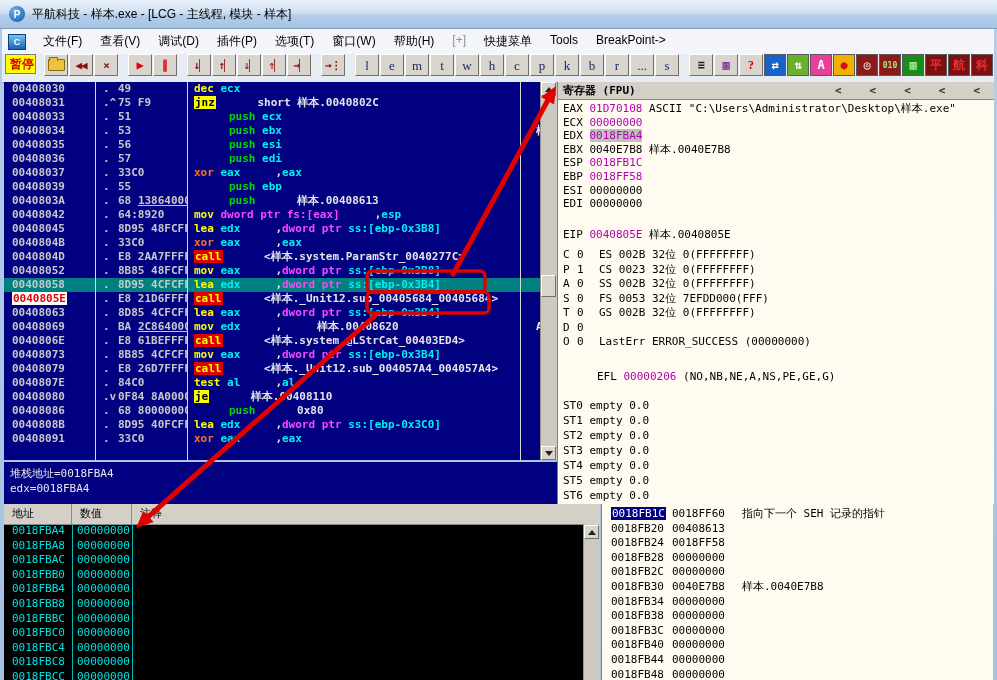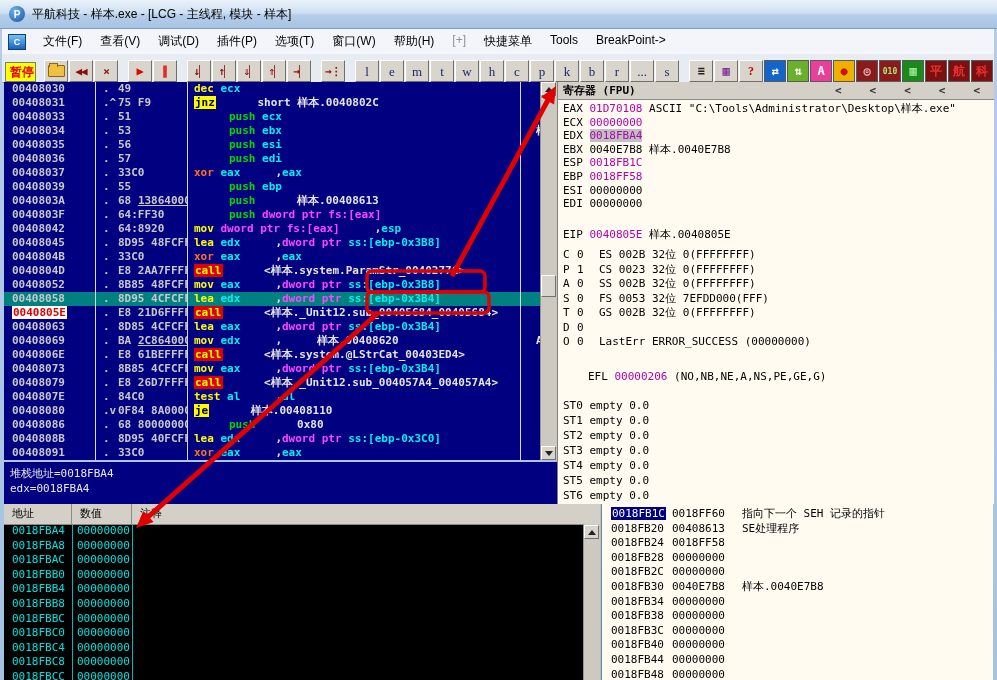--- a/index.html
+++ b/index.html
@@ -14,21 +14,21 @@
   .appicon{width:16px;height:16px;border-radius:50%;background:radial-gradient(circle at 35% 30%,#6db1e8,#1155b0);
     color:#fff;font-weight:bold;font-size:10px;display:flex;align-items:center;justify-content:center;margin-right:7px;}
   .menubar{position:absolute;top:29px;left:2px;right:3px;height:25px;background:#f3f5fa;
     border-bottom:1px solid #c9cdd4;display:flex;align-items:center;
     font-family:"Liberation Sans",sans-serif;font-size:12px;}
   .mdiicon{width:16px;height:14px;margin:0 8px 0 6px;background:linear-gradient(#79c0f0,#1763c0);
     border:1px solid #0c3e7c;color:#fff;font-size:9px;font-weight:bold;display:flex;align-items:center;justify-content:center;}
   .menu-item{padding:3px 9px;color:#000;}
   .menu-item.muted{color:#8d939c;}
   .toolbar{position:absolute;top:54px;left:2px;right:3px;height:28px;background:#e7ebf2;
-    border-bottom:1px solid #9aa3af;display:flex;align-items:flex-end;padding-left:3px;}
+    border-bottom:1px solid #9aa3af;display:flex;align-items:flex-start;padding-left:3px;}
   .status-box{width:93px;height:18px;background:#ffff00;border:1px solid #7a7a7a;
     color:#e00000;font-size:12px;font-weight:bold;line-height:18px;padding-left:4px;margin-right:8px;
     font-family:"Liberation Sans",sans-serif;}
   .tbtn{height:20px;min-width:22px;margin-right:1px;background:#d9d5cd;
     border:1px solid;border-color:#ffffff #72706b #72706b #ffffff;
     display:flex;align-items:center;justify-content:center;font-size:12px;line-height:1;}
   .tbtn.red{color:#e00000;font-weight:bold;}
   .tbtn.dkred{color:#8b0f0f;font-weight:bold;font-size:11px;letter-spacing:-1px;}
   .tbtn.dark{color:#222;font-weight:bold;}
   .tbtn.purple{color:#7a1f9c;font-weight:bold;}
@@ -78,21 +78,21 @@
   .regline{height:13.6px;line-height:13.6px;white-space:pre;padding-left:5px;}
   .rv{color:#b000b0;} .rvk{color:#000;}
   .rv-sel{background:#c0c0c0;}
   .reg-list{position:absolute;top:20px;left:0;right:0;}
   .reg-eip{position:absolute;top:146px;left:0;right:0;}
   .reg-flags{position:absolute;top:166px;left:0;right:0;}
   .flagline{height:14.5px;line-height:14.5px;white-space:pre;padding-left:5px;}
   .fl-name{display:inline-block;width:14px;}
   .fl-val{display:inline-block;width:22px;}
   .fl-chg{color:#b000b0;}
-  .reg-efl{position:absolute;top:288px;left:4px;right:0;padding-left:26px;}
+  .reg-efl{position:absolute;top:288px;left:13px;right:0;padding-left:26px;}
   .reg-st{position:absolute;top:316px;left:0;right:0;}
   .stline{height:15px;line-height:15px;white-space:pre;padding-left:5px;}
   
   .dump{position:absolute;top:504px;left:4px;width:596px;height:176px;background:#000;}
   .dump-header{height:20px;background:#d4d0c8;border-bottom:1px solid #8a8a8a;display:flex;
     font-size:11px;color:#000;align-items:center;}
   .dh-cell{padding-left:8px;box-sizing:border-box;border-right:1px solid #8f8b82;height:20px;line-height:20px;}
   .dump-body{position:absolute;top:20px;left:0;right:16px;bottom:0;overflow:hidden;color:#00e0e0;font-size:11px;}
   .dump-vline{position:absolute;top:0;bottom:0;width:1px;background:#00b8b8;}
   .dumprow{height:14.6px;line-height:14.6px;white-space:pre;display:flex;}
@@ -192,21 +192,20 @@
     <div id="disasm-rows">
         <div class="drow"><div class="c-addr"><span>00408030</span></div><div class="c-bytes"><span class="mk">.</span><span>49</span></div><div class="c-instr"><span class="sy">dec</span><span class="sc"> ecx</span></div><div class="c-comment"></div></div>
         <div class="drow"><div class="c-addr"><span>00408031</span></div><div class="c-bytes"><span class="mk">.^</span><span>75 F9</span></div><div class="c-instr"><span class="sjy">jnz</span><span class="sw"> short 样本.0040802C</span></div><div class="c-comment"></div></div>
         <div class="drow"><div class="c-addr"><span>00408033</span></div><div class="c-bytes"><span class="mk">.</span><span>51</span></div><div class="c-instr"><span class="sg">push</span><span class="sc"> ecx</span></div><div class="c-comment"></div></div>
         <div class="drow"><div class="c-addr"><span>00408034</span></div><div class="c-bytes"><span class="mk">.</span><span>53</span></div><div class="c-instr"><span class="sg">push</span><span class="sc"> ebx</span></div><div class="c-comment">样</div></div>
         <div class="drow"><div class="c-addr"><span>00408035</span></div><div class="c-bytes"><span class="mk">.</span><span>56</span></div><div class="c-instr"><span class="sg">push</span><span class="sc"> esi</span></div><div class="c-comment"></div></div>
         <div class="drow"><div class="c-addr"><span>00408036</span></div><div class="c-bytes"><span class="mk">.</span><span>57</span></div><div class="c-instr"><span class="sg">push</span><span class="sc"> edi</span></div><div class="c-comment"></div></div>
         <div class="drow"><div class="c-addr"><span>00408037</span></div><div class="c-bytes"><span class="mk">.</span><span>33C0</span></div><div class="c-instr"><span class="sx">xor</span><span class="sc"> eax</span><span class="sw">,</span><span class="sc">eax</span></div><div class="c-comment"></div></div>
         <div class="drow"><div class="c-addr"><span>00408039</span></div><div class="c-bytes"><span class="mk">.</span><span>55</span></div><div class="c-instr"><span class="sg">push</span><span class="sc"> ebp</span></div><div class="c-comment"></div></div>
         <div class="drow"><div class="c-addr"><span>0040803A</span></div><div class="c-bytes"><span class="mk">.</span><span>68 </span><span class="u">13864000</span></div><div class="c-instr"><span class="sg">push</span><span class="sw"> 样本.00408613</span></div><div class="c-comment"></div></div>
-        <div class="drow"><div class="c-addr"><span>0040803F</span></div><div class="c-bytes"><span class="mk">.</span><span>64:FF30</span></div><div class="c-instr"><span class="sg">push</span><span class="sm"> dword ptr fs:[eax]</span></div><div class="c-comment"></div></div>
         <div class="drow"><div class="c-addr"><span>00408042</span></div><div class="c-bytes"><span class="mk">.</span><span>64:8920</span></div><div class="c-instr"><span class="sy">mov</span><span class="sm"> dword ptr fs:[eax]</span><span class="sw">,</span><span class="sc">esp</span></div><div class="c-comment"></div></div>
         <div class="drow"><div class="c-addr"><span>00408045</span></div><div class="c-bytes"><span class="mk">.</span><span>8D95 48FCFFFF</span></div><div class="c-instr"><span class="sy">lea</span><span class="sc"> edx</span><span class="sw">,</span><span class="sm">dword ptr</span><span class="sc"> ss:[ebp-0x3B8]</span></div><div class="c-comment"></div></div>
         <div class="drow"><div class="c-addr"><span>0040804B</span></div><div class="c-bytes"><span class="mk">.</span><span>33C0</span></div><div class="c-instr"><span class="sx">xor</span><span class="sc"> eax</span><span class="sw">,</span><span class="sc">eax</span></div><div class="c-comment"></div></div>
         <div class="drow"><div class="c-addr"><span>0040804D</span></div><div class="c-bytes"><span class="mk">.</span><span>E8 2AA7FFFF</span></div><div class="c-instr"><span class="scr">call</span><span class="sw"> &lt;样本.system.ParamStr_0040277C&gt;</span></div><div class="c-comment"></div></div>
         <div class="drow"><div class="c-addr"><span>00408052</span></div><div class="c-bytes"><span class="mk">.</span><span>8B85 48FCFFFF</span></div><div class="c-instr"><span class="sy">mov</span><span class="sc"> eax</span><span class="sw">,</span><span class="sm">dword ptr</span><span class="sc"> ss:[ebp-0x3B8]</span></div><div class="c-comment"></div></div>
         <div class="drow sel"><div class="c-addr"><span>00408058</span></div><div class="c-bytes"><span class="mk">.</span><span>8D95 4CFCFFFF</span></div><div class="c-instr"><span class="sy">lea</span><span class="sc"> edx</span><span class="sw">,</span><span class="sm">dword ptr</span><span class="sc"> ss:[ebp-0x3B4]</span></div><div class="c-comment"></div></div>
         <div class="drow"><div class="c-addr"><span class="addr-eip">0040805E</span></div><div class="c-bytes"><span class="mk">.</span><span>E8 21D6FFFF</span></div><div class="c-instr"><span class="scr">call</span><span class="sw"> &lt;样本._Unit12.sub_00405684_00405684&gt;</span></div><div class="c-comment"></div></div>
         <div class="drow"><div class="c-addr"><span>00408063</span></div><div class="c-bytes"><span class="mk">.</span><span>8D85 4CFCFFFF</span></div><div class="c-instr"><span class="sy">lea</span><span class="sc"> eax</span><span class="sw">,</span><span class="sm">dword ptr</span><span class="sc"> ss:[ebp-0x3B4]</span></div><div class="c-comment"></div></div>
         <div class="drow"><div class="c-addr"><span>00408069</span></div><div class="c-bytes"><span class="mk">.</span><span>BA </span><span class="u">2C864000</span></div><div class="c-instr"><span class="sy">mov</span><span class="sc"> edx</span><span class="sw">,</span><span class="sw">样本.00408620</span></div><div class="c-comment">AS</div></div>
         <div class="drow"><div class="c-addr"><span>0040806E</span></div><div class="c-bytes"><span class="mk">.</span><span>E8 61BEFFFF</span></div><div class="c-instr"><span class="scr">call</span><span class="sw"> &lt;样本.system.@LStrCat_00403ED4&gt;</span></div><div class="c-comment"></div></div>
@@ -242,21 +241,21 @@
       <span>寄存器 (FPU)</span>
       <span class="pane-arrows" id="pane-arrows">
           <span>&lt;</span>
           <span>&lt;</span>
           <span>&lt;</span>
           <span>&lt;</span>
           <span>&lt;</span>
         </span>
     </div>
     <div class="reg-list" id="reg-list">
-        <div class="regline"><span>EAX </span><span class="rv">01D70108</span><span> ASCII "C:\Tools\Administrator\Desktop\样本.exe"</span></div>
+        <div class="regline"><span>EAX </span><span class="rv">01D70108</span><span> ASCII "C:\Users\Administrator\Desktop\样本.exe"</span></div>
         <div class="regline"><span>ECX </span><span class="rv">00000000</span></div>
         <div class="regline"><span>EDX </span><span class="rv rv-sel">0018FBA4</span></div>
         <div class="regline"><span>EBX </span><span class="rvk">0040E7B8</span><span> 样本.0040E7B8</span></div>
         <div class="regline"><span>ESP </span><span class="rv">0018FB1C</span></div>
         <div class="regline"><span>EBP </span><span class="rv">0018FF58</span></div>
         <div class="regline"><span>ESI </span><span class="rvk">00000000</span></div>
         <div class="regline"><span>EDI </span><span class="rvk">00000000</span></div>
       </div>
     <div class="reg-eip" id="reg-eip">
         <div class="regline"><span>EIP </span><span class="rv">0040805E</span><span> 样本.0040805E</span></div>
@@ -306,21 +305,21 @@
     <div class="vscroll" style="top:20px;height:156px;">
       <div class="sb-btn" style="top:1px;">
           <span class="tri-up"></span>
         </div>
     </div>
   </div>
 
   <div class="stack">
     <div id="stack-rows">
         <div class="strow"><div class="st-addr"><span class="selbg">0018FB1C</span></div><div class="st-val">0018FF60</div><div class="st-com">指向下一个 SEH 记录的指针</div></div>
-        <div class="strow"><div class="st-addr"><span>0018FB20</span></div><div class="st-val">00408613</div><div class="st-com">SE处理程序</div></div>
+        <div class="strow"><div class="st-addr"><span>0018FB20</span></div><div class="st-val">00408613</div></div>
         <div class="strow"><div class="st-addr"><span>0018FB24</span></div><div class="st-val">0018FF58</div><div class="st-com"></div></div>
         <div class="strow"><div class="st-addr"><span>0018FB28</span></div><div class="st-val">00000000</div><div class="st-com"></div></div>
         <div class="strow"><div class="st-addr"><span>0018FB2C</span></div><div class="st-val">00000000</div><div class="st-com"></div></div>
         <div class="strow"><div class="st-addr"><span>0018FB30</span></div><div class="st-val">0040E7B8</div><div class="st-com">样本.0040E7B8</div></div>
         <div class="strow"><div class="st-addr"><span>0018FB34</span></div><div class="st-val">00000000</div><div class="st-com"></div></div>
         <div class="strow"><div class="st-addr"><span>0018FB38</span></div><div class="st-val">00000000</div><div class="st-com"></div></div>
         <div class="strow"><div class="st-addr"><span>0018FB3C</span></div><div class="st-val">00000000</div><div class="st-com"></div></div>
         <div class="strow"><div class="st-addr"><span>0018FB40</span></div><div class="st-val">00000000</div><div class="st-com"></div></div>
         <div class="strow"><div class="st-addr"><span>0018FB44</span></div><div class="st-val">00000000</div><div class="st-com"></div></div>
         <div class="strow"><div class="st-addr"><span>0018FB48</span></div><div class="st-val">00000000</div><div class="st-com"></div></div>

